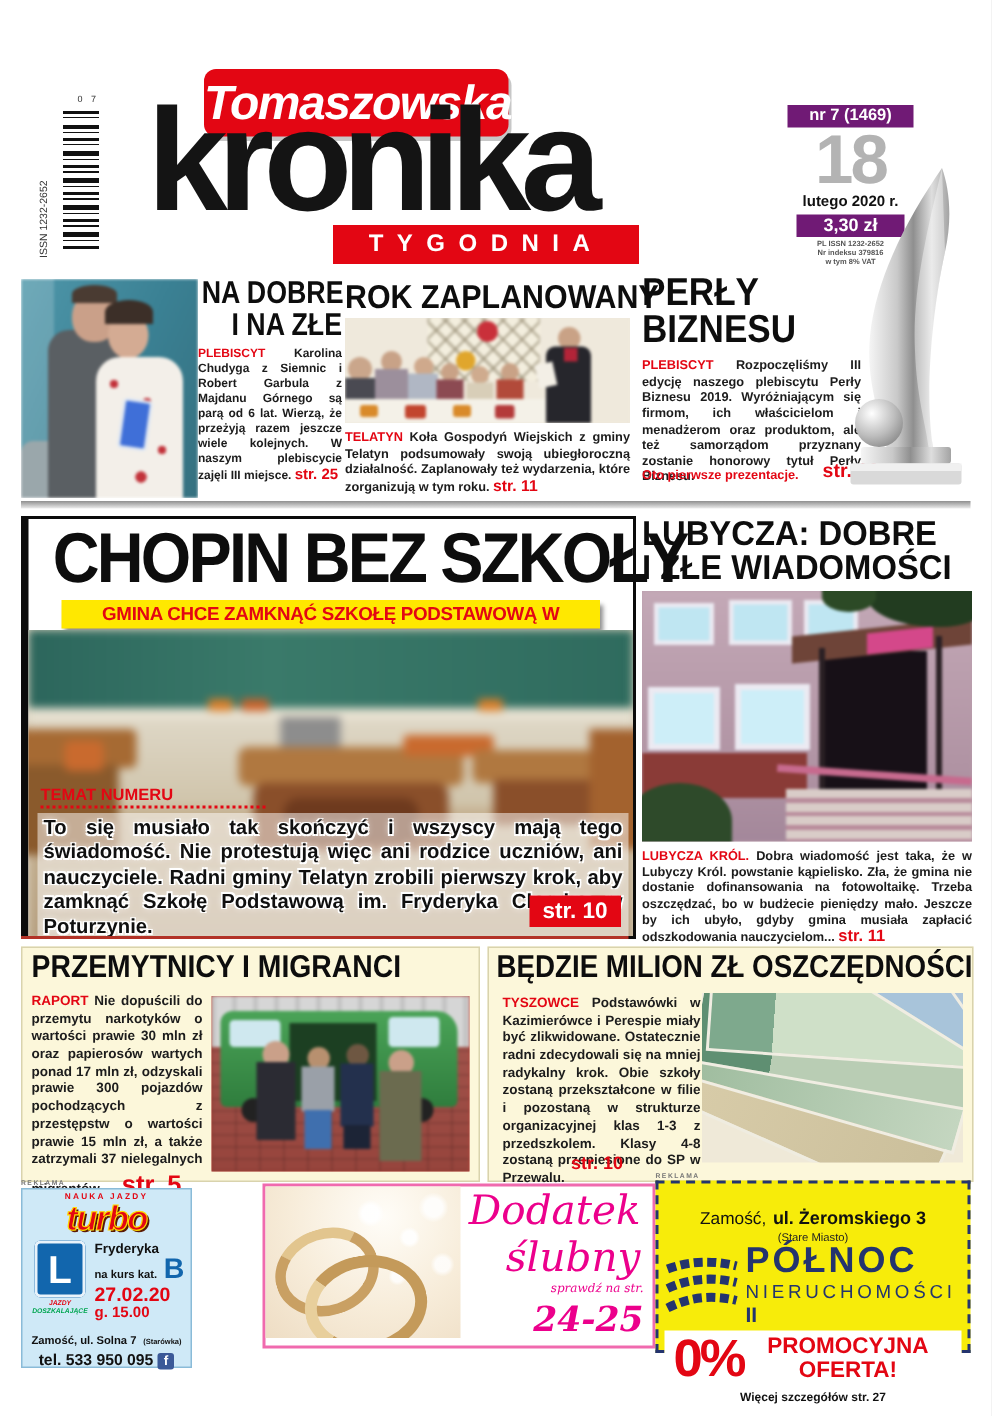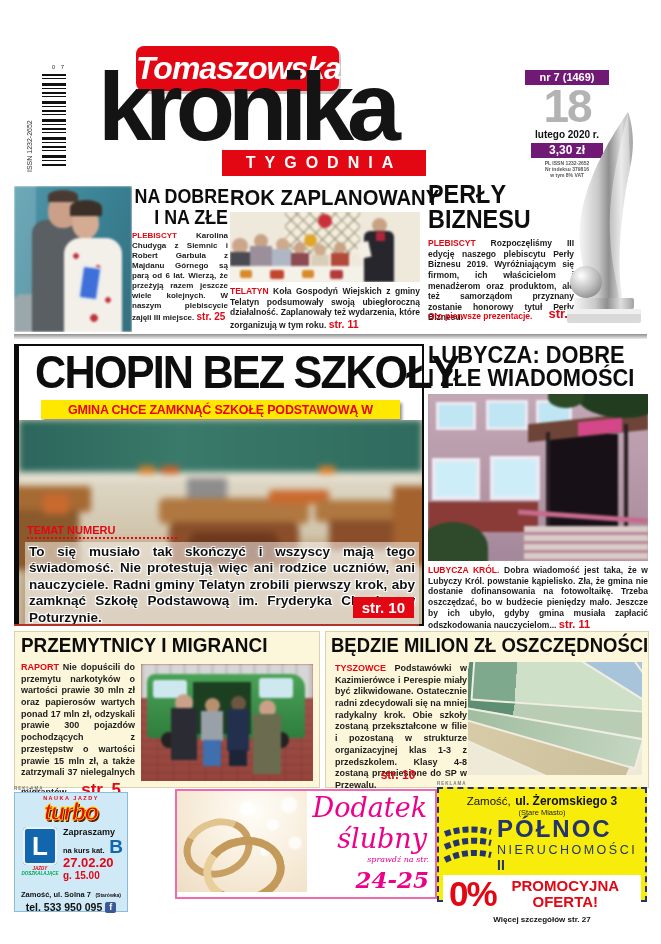--- a/index.html
+++ b/index.html
@@ -286,21 +286,21 @@
     <div style="font-size:5.5px;font-weight:900;color:#e30613;letter-spacing:1.5px;margin-top:2px;">NAUKA JAZDY</div>
     <div style="font-size:23px;font-weight:900;font-style:italic;color:#e30613;-webkit-text-stroke:0.8px #ffd900;
                 text-shadow:1.5px 1.5px 0 #5a1a05;letter-spacing:-1px;line-height:1;">turbo</div>
     <div style="display:flex;margin:3px 4px 0;">
       <div style="width:42px;">
         <div style="width:34px;height:38px;margin:0 auto;background:#1266ad;border-radius:4px;color:#fff;font-size:26px;font-weight:900;line-height:38px;box-shadow:inset 0 0 0 2px #e8f2fa;">L</div>
         <div style="font-size:4.5px;font-weight:900;font-style:italic;color:#e30613;margin-top:1px;">JAZDY</div>
         <div style="font-size:4.5px;font-weight:900;font-style:italic;color:#00a651;">DOSZKALAJĄCE</div>
       </div>
       <div style="flex:1;text-align:left;padding-left:2px;">
-        <div style="font-size:9px;font-weight:900;">Zapraszamy</div>
+        <div style="font-size:9px;font-weight:900;">Fryderyka</div>
         <div style="line-height:1;">
           <span style="font-size:7.5px;font-weight:900;">na kurs kat.</span>
           <span style="font-size:19px;font-weight:900;color:#1266ad;">B</span>
         </div>
         <div style="font-size:13px;font-weight:900;color:#e30613;line-height:1.1;">27.02.20</div>
         <div style="font-size:10px;font-weight:900;color:#e30613;">g. 15.00</div>
       </div>
     </div>
     <div style="margin-top:2px;">
       <span style="font-size:7.5px;font-weight:900;">Zamość, ul. Solna 7</span>
@@ -329,21 +329,21 @@
       <div style="font-family:'DejaVu Serif',serif;font-style:italic;font-size:27px;line-height:1.2;">ślubny</div>
     </div>
     <div class="abs" style="left:120px;bottom:4px;right:6px;text-align:right;color:#ec008c;">
       <span style="font-family:'DejaVu Serif',serif;font-style:italic;font-size:8px;">sprawdź na str.</span>
       <span style="font-family:'DejaVu Serif',serif;font-style:italic;font-weight:700;font-size:23px;margin-left:37px;">24-25</span>
     </div>
   </div>
 
   <div class="abs" style="left:437px;top:781px;font-size:4.5px;font-weight:700;color:#777;letter-spacing:1px;">REKLAMA</div>
 
-  <div class="abs" style="left:437px;top:787px;width:210px;height:115px;background:#f7ec0a;border:2px dashed #24346e;box-sizing:border-box;padding:2px 4px;">
+  <div class="abs" style="left:437px;top:787px;width:210px;height:115px;background:#f7ec0a;border:2px dashed #24346e;box-sizing:border-box;padding:14px 4px;">
     <div style="text-align:center;line-height:1.1;">
       <span style="font-size:11.5px;color:#111;">Zamość,</span>
       <span style="font-size:12px;font-weight:900;color:#111;">ul. Żeromskiego 3</span>
       <div style="font-size:7.5px;color:#222;">(Stare Miasto)</div>
     </div>
     <div style="display:flex;align-items:center;justify-content:center;gap:4px;margin-top:1px;">
       <span style="display:inline-block;width:50px;height:40px;">
         <svg width="50" height="40" viewBox="0 0 50 40">
           <g fill="none" stroke="#24346e" stroke-width="6" stroke-dasharray="6 3">
             <path d="M2,9 Q24,1 48,7"></path>

